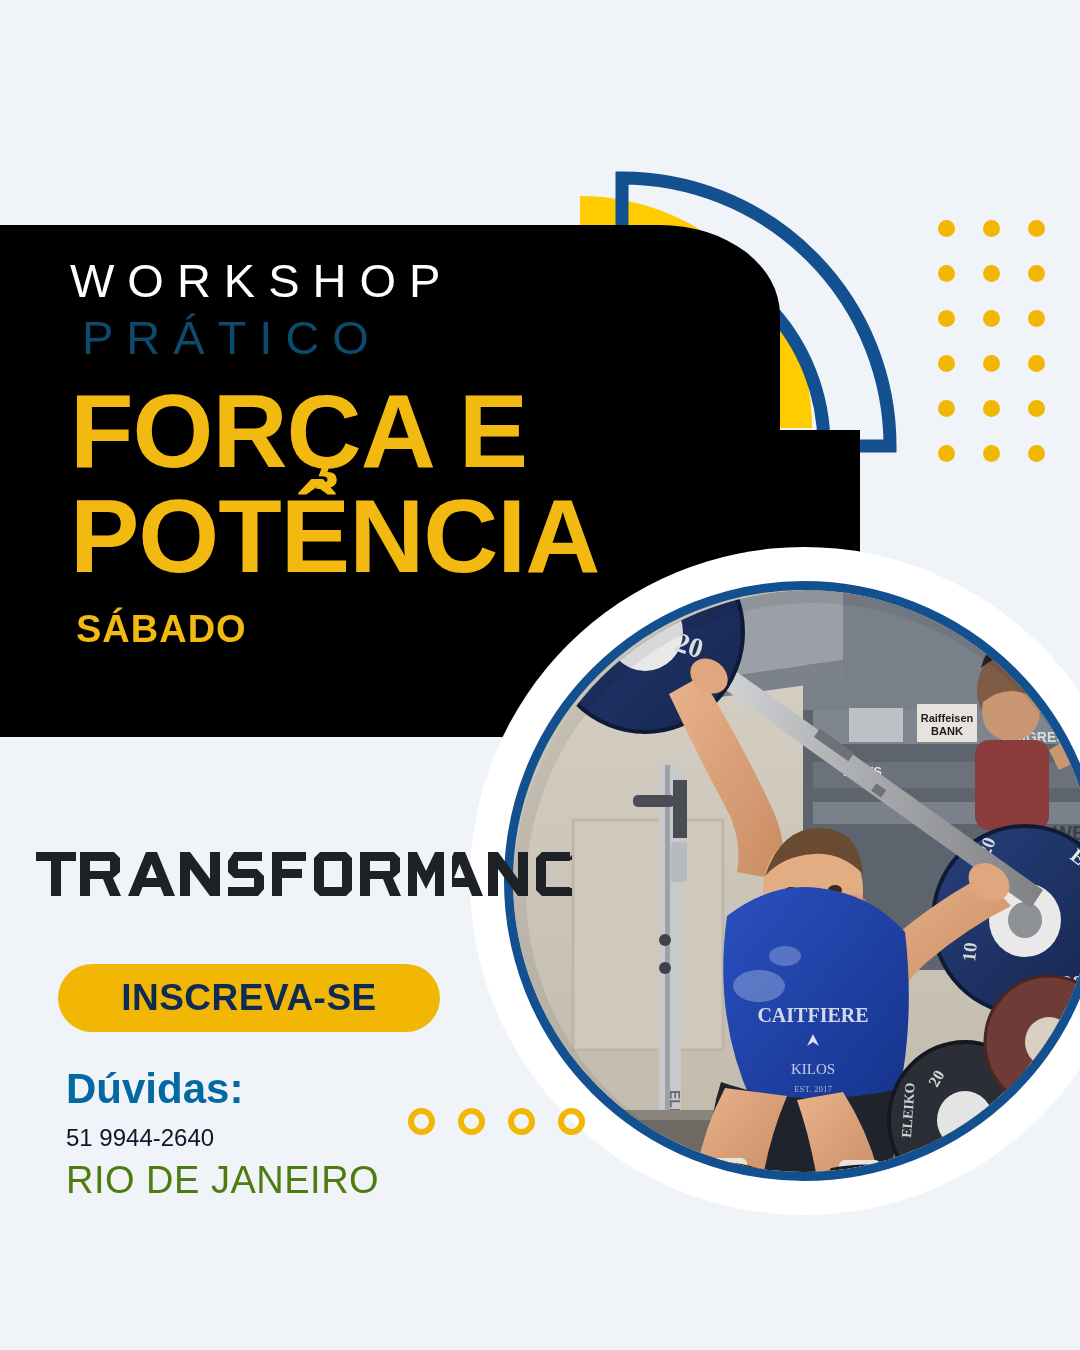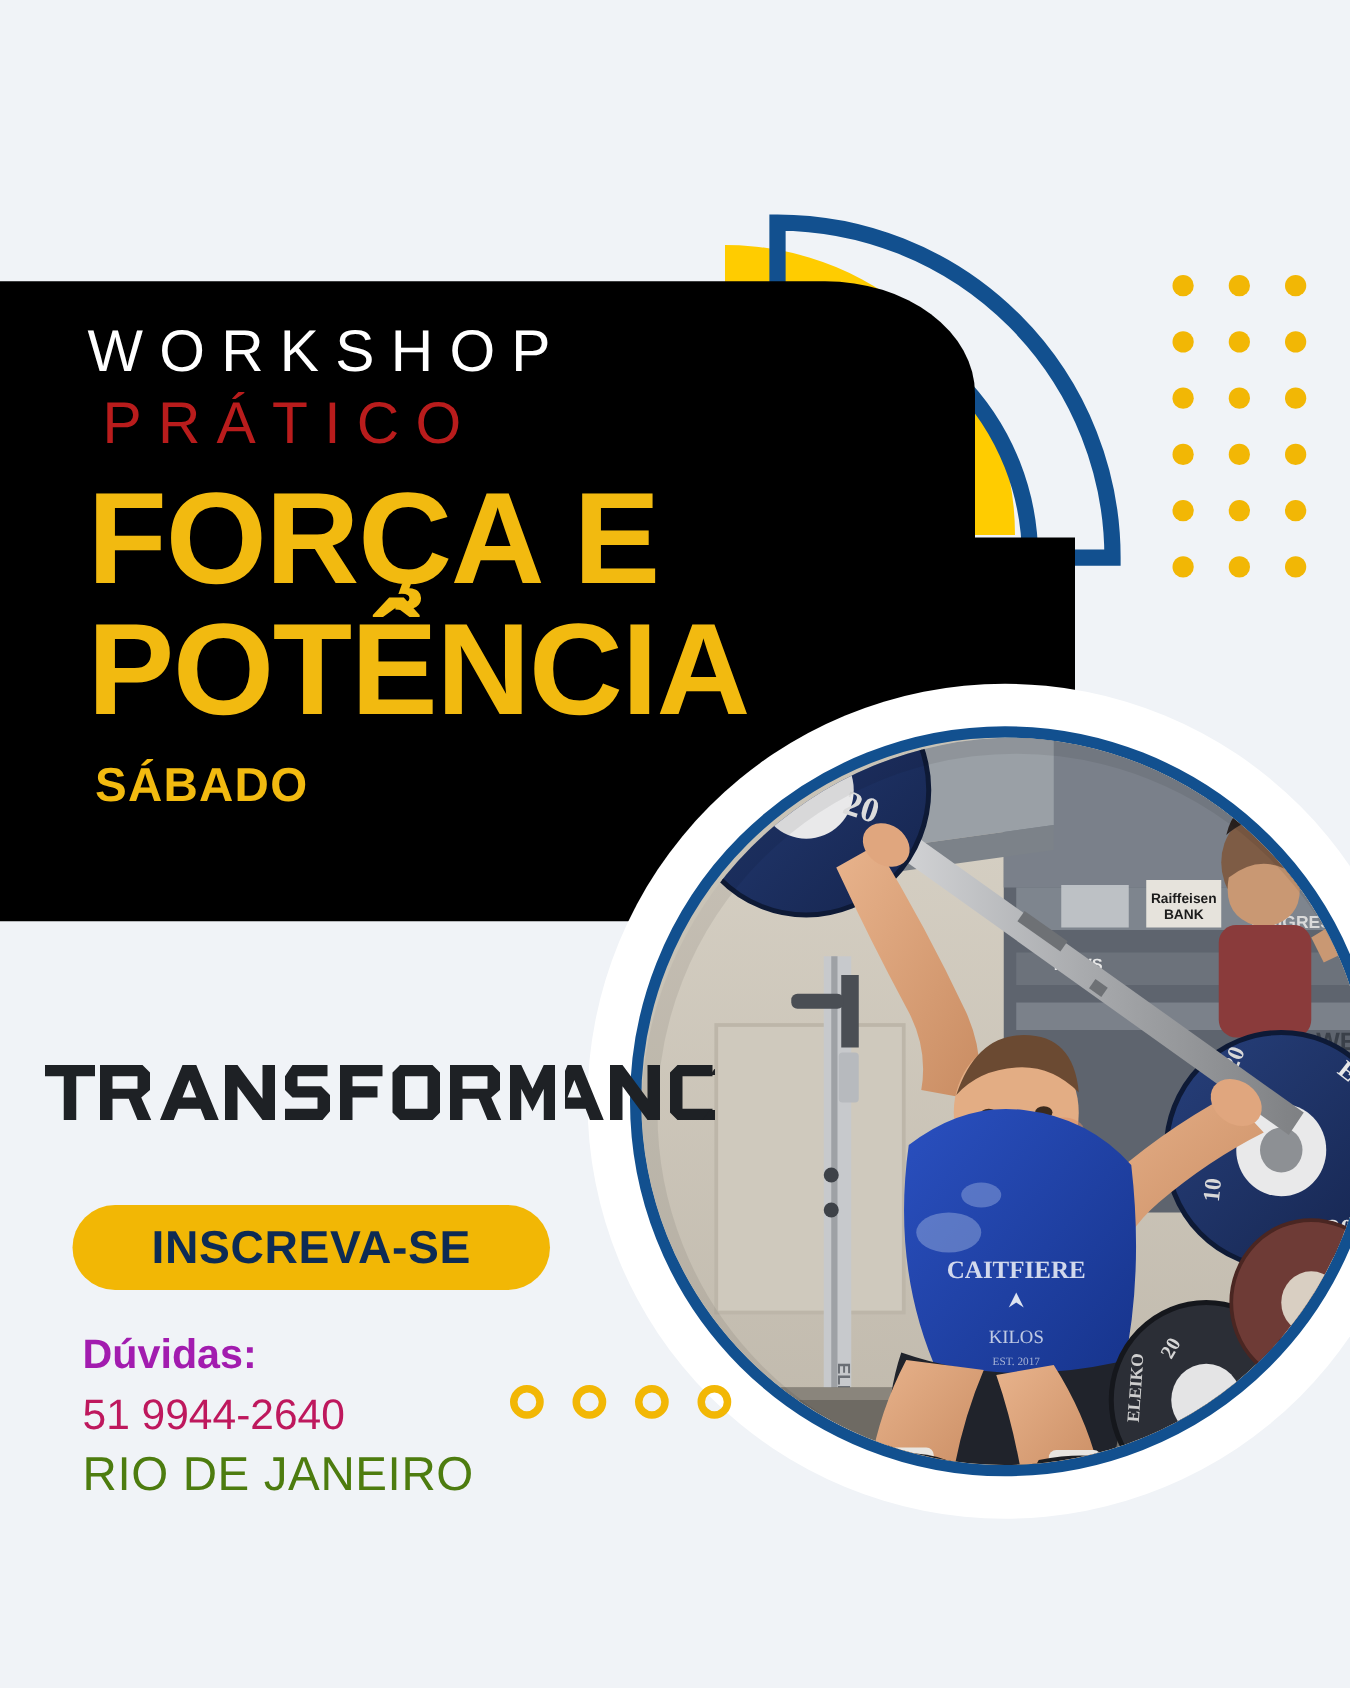--- a/index.html
+++ b/index.html
@@ -64,21 +64,21 @@
   .kicker-1 {
     color: #FFFFFF;
     font-size: 47px;
     font-weight: 400;
     letter-spacing: 13px;
     line-height: 1.12;
     margin: 0;
     white-space: nowrap;
   }
   .kicker-2 {
-    color: #b91c1c;
+    color: #0c4a6e;
     font-size: 47px;
     font-weight: 400;
     letter-spacing: 13px;
     line-height: 1.12;
     margin: 4px 0 0 12px;
     white-space: nowrap;
   }
   .title-1, .title-2 {
     color: #F2BA10;
     font-size: 104px;
@@ -187,29 +187,29 @@
   }
 
   
   .contact {
     position: absolute;
     left: 66px;
     top: 1062px;
     z-index: 6;
   }
   .contact-label {
-    color: #a21caf;
-    font-size: 33px;
+    color: #0369a1;
+    font-size: 42px;
     font-weight: 700;
     margin: 0;
     line-height: 1.3;
   }
   .contact-phone {
-    color: #be185d;
-    font-size: 34px;
+    color: #0f172a;
+    font-size: 24px;
     font-weight: 400;
     margin: 6px 0 0 0;
     line-height: 1.25;
   }
   .contact-city {
     color: #4d7c0f;
     font-size: 38px;
     font-weight: 400;
     margin: 4px 0 0 0;
     line-height: 1.25;

